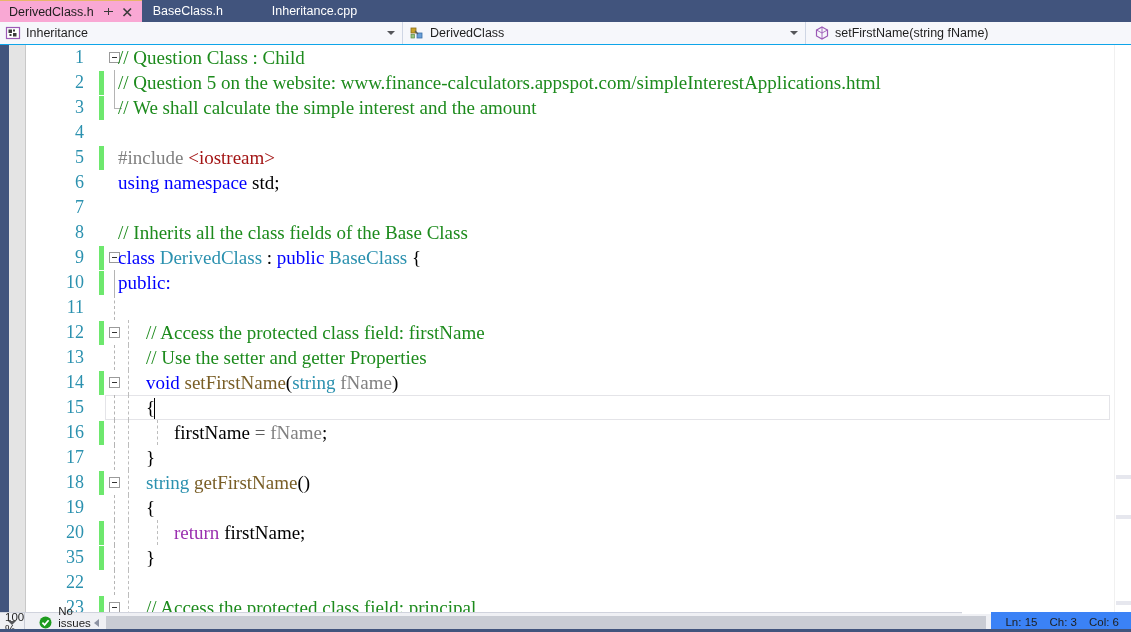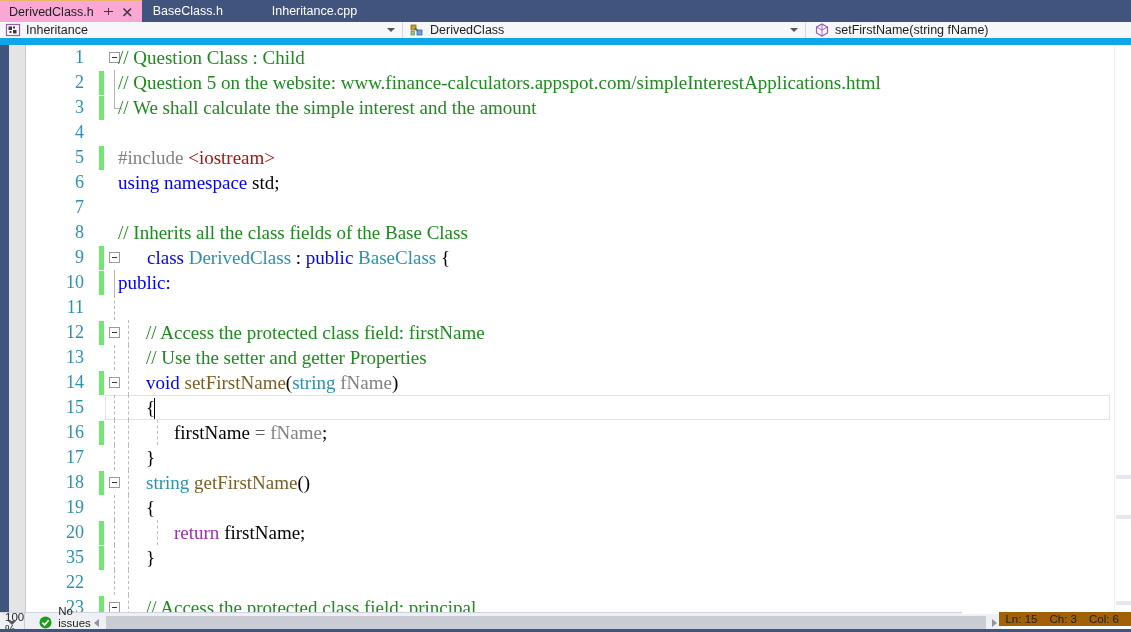--- a/index.html
+++ b/index.html
@@ -65,21 +65,21 @@
     display: inline-block;
   }
   .tab-close svg { display: block; }
 
   
   #nav-bar {
     position: absolute;
     left: 0; top: 22px;
     width: 1131px; height: 23px;
     background: #f5f5f7;
-    border-bottom: 7px solid #0ea5e9;
+    border-bottom: 1px solid #0ea5e9;
     display: flex;
     align-items: stretch;
     box-sizing: border-box;
   }
   .nav-combo {
     display: flex;
     align-items: center;
     height: 100%;
     background: #f6f7fb;
     border-right: 1px solid #cfd6e4;
@@ -356,25 +356,25 @@
   #status-bar {
     position: absolute;
     left: 0; bottom: 0;
     width: 1131px;
     height: 20px;
     pointer-events: none;
   }
   #status-right {
     position: absolute;
     right: 0; top: 0;
-    height: 14px;
+    height: 20px;
     display: flex;
     align-items: center;
-    background: #a16207;
-    padding-left: 6px;
+    background: #3b82f6;
+    padding-left: 14px;
   }
   .status-cell {
     font-size: 11.5px;
     color: #1e1e1e;
     padding: 0 12px 0 0;
     white-space: nowrap;
   }
   #status-bottom-strip {
     position: absolute;
     left: 0; bottom: 0;
@@ -483,21 +483,21 @@
         <div class="code-text" style="left: 118px;"></div>
       </div>
       <div class="code-line">
         <div class="lnum">8</div>
         <div class="code-text" style="left: 118px;"><span class="t-com">// Inherits all the class fields of the Base Class</span></div>
       </div>
       <div class="code-line">
         <div class="lnum">9</div>
         <div class="change-bar"></div>
         <div class="fold"></div>
-        <div class="code-text" style="left: 118px; margin-left: 29px;"><span class="t-kw">class </span><span class="t-type">DerivedClass </span><span class="t-plain">: </span><span class="t-kw">public </span><span class="t-type">BaseClass </span><span class="t-plain">{</span></div>
+        <div class="code-text" style="left: 118px;"><span class="t-kw">class </span><span class="t-type">DerivedClass </span><span class="t-plain">: </span><span class="t-kw">public </span><span class="t-type">BaseClass </span><span class="t-plain">{</span></div>
       </div>
       <div class="code-line">
         <div class="lnum">10</div>
         <div class="change-bar"></div>
         <div class="fold-vline"></div>
         <div class="code-text" style="left: 118px;"><span class="t-kw">public:</span></div>
       </div>
       <div class="code-line">
         <div class="lnum">11</div>
         <div class="fold-vline dashed"></div>

